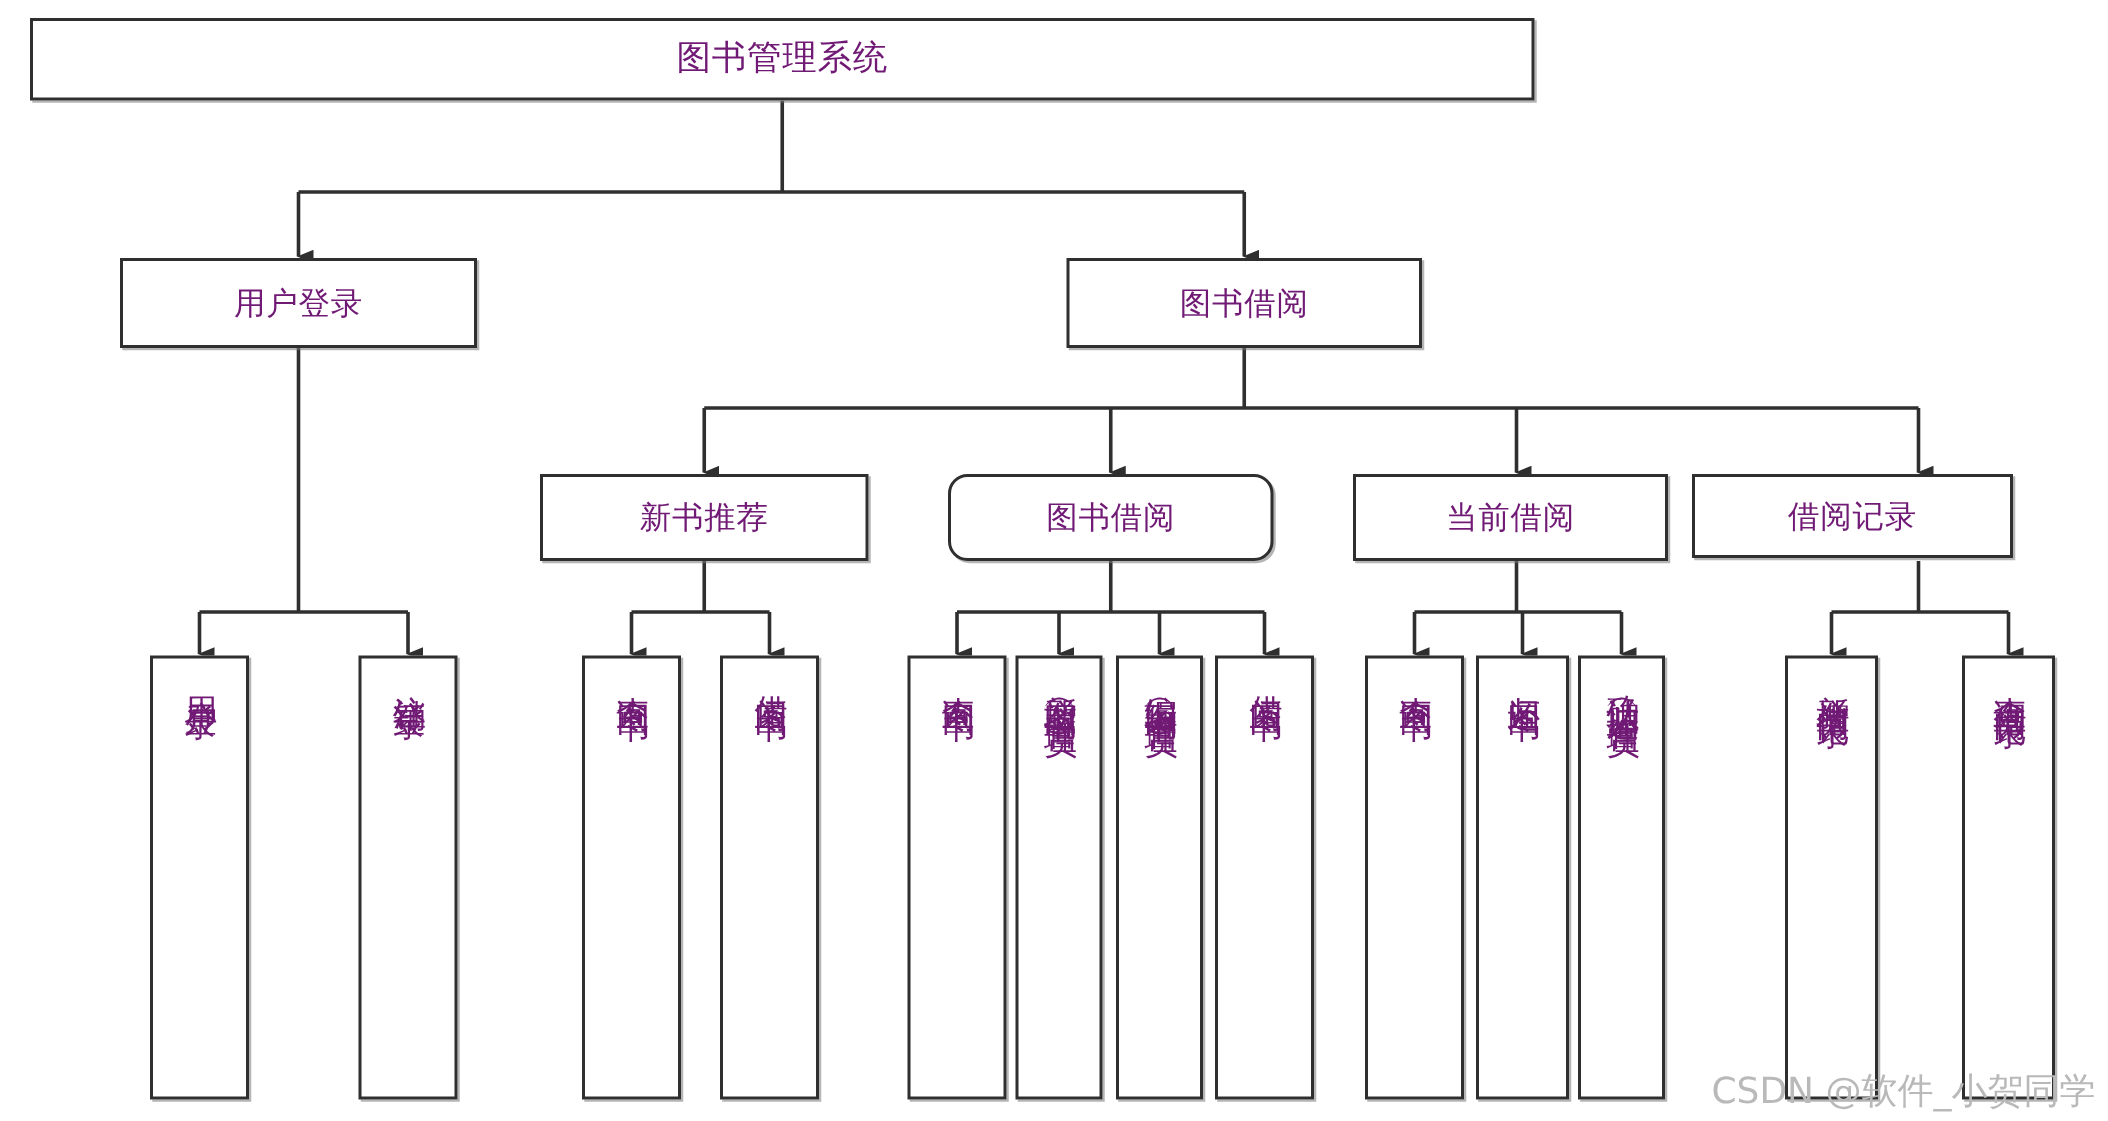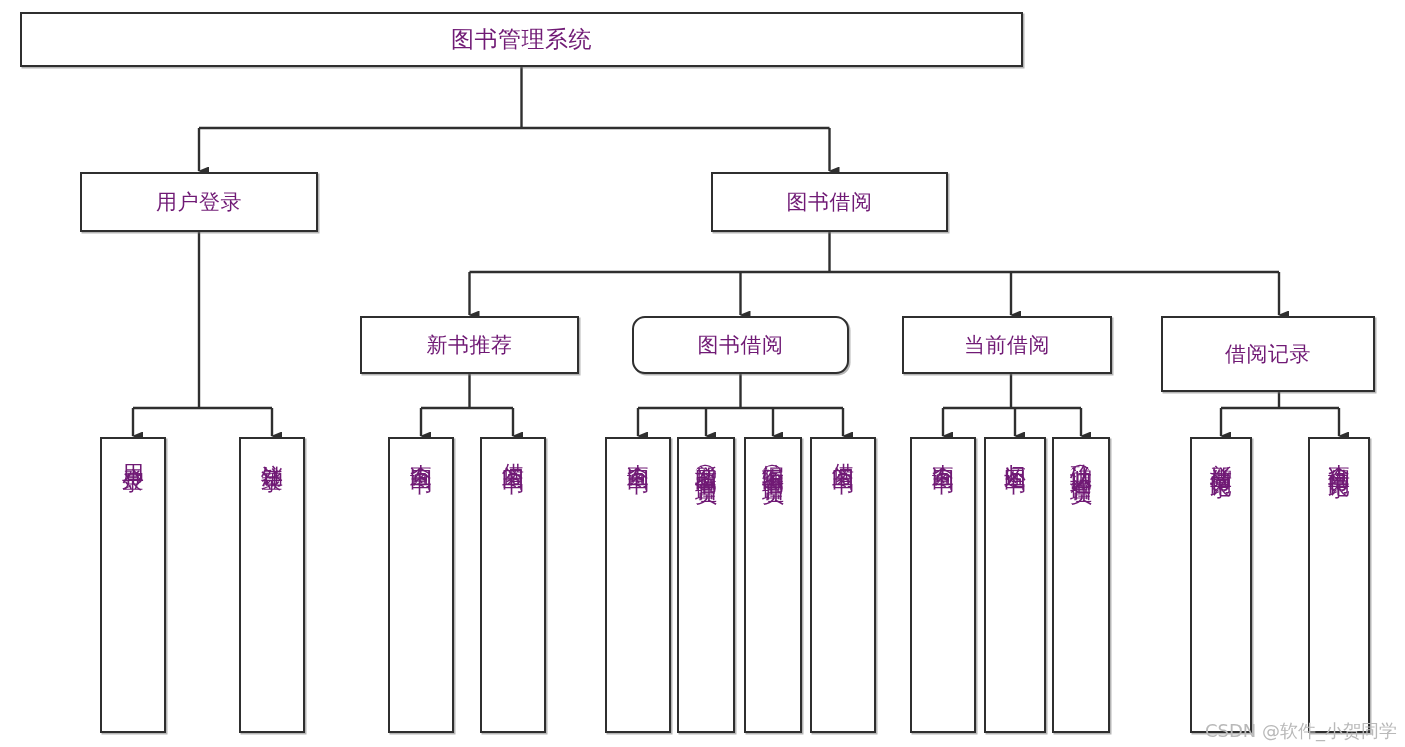--- a/index.html
+++ b/index.html
@@ -58,21 +58,21 @@
     left: 0;
     top: 0;
     width: 1405px;
     height: 747px;
     pointer-events: none;
   }
   #watermark {
     position: absolute;
     right: 8px;
     bottom: 4px;
-    font-size: 18px;
+    font-size: 24px;
     color: #b9b9b9;
     white-space: nowrap;
     font-family: "DejaVu Sans", "Liberation Sans", sans-serif;
   }
 </style>
 </head>
 <body>
 
 <div id="diagram-root">
   <svg id="connectors" viewBox="0 0 1405 747">
@@ -129,21 +129,21 @@
       </div>
       <div class="node-box lvl2" style="left: 360px; top: 316px; width: 219px; height: 58px; align-items: center;">
         <div class="node-label">新书推荐</div>
       </div>
       <div class="node-box lvl2" style="left: 632px; top: 316px; width: 217px; height: 58px; border-radius: 13px;">
         <div class="node-label">图书借阅</div>
       </div>
       <div class="node-box lvl2" style="left: 902px; top: 316px; width: 210px; height: 58px;">
         <div class="node-label">当前借阅</div>
       </div>
-      <div class="node-box lvl2" style="left: 1161px; top: 316px; width: 214px; height: 76px;">
+      <div class="node-box lvl2" style="left: 1128px; top: 316px; width: 214px; height: 56px;">
         <div class="node-label">借阅记录</div>
       </div>
       <div class="node-box lvl3 leaf" style="left: 100px; top: 437px; width: 66px; height: 296px;">
         <div class="node-label">用户登录</div>
       </div>
       <div class="node-box lvl3 leaf" style="left: 239px; top: 437px; width: 66px; height: 296px;">
         <div class="node-label">注销登录</div>
       </div>
       <div class="node-box lvl3 leaf" style="left: 388px; top: 437px; width: 66px; height: 296px;">
         <div class="node-label">查询图书</div>

